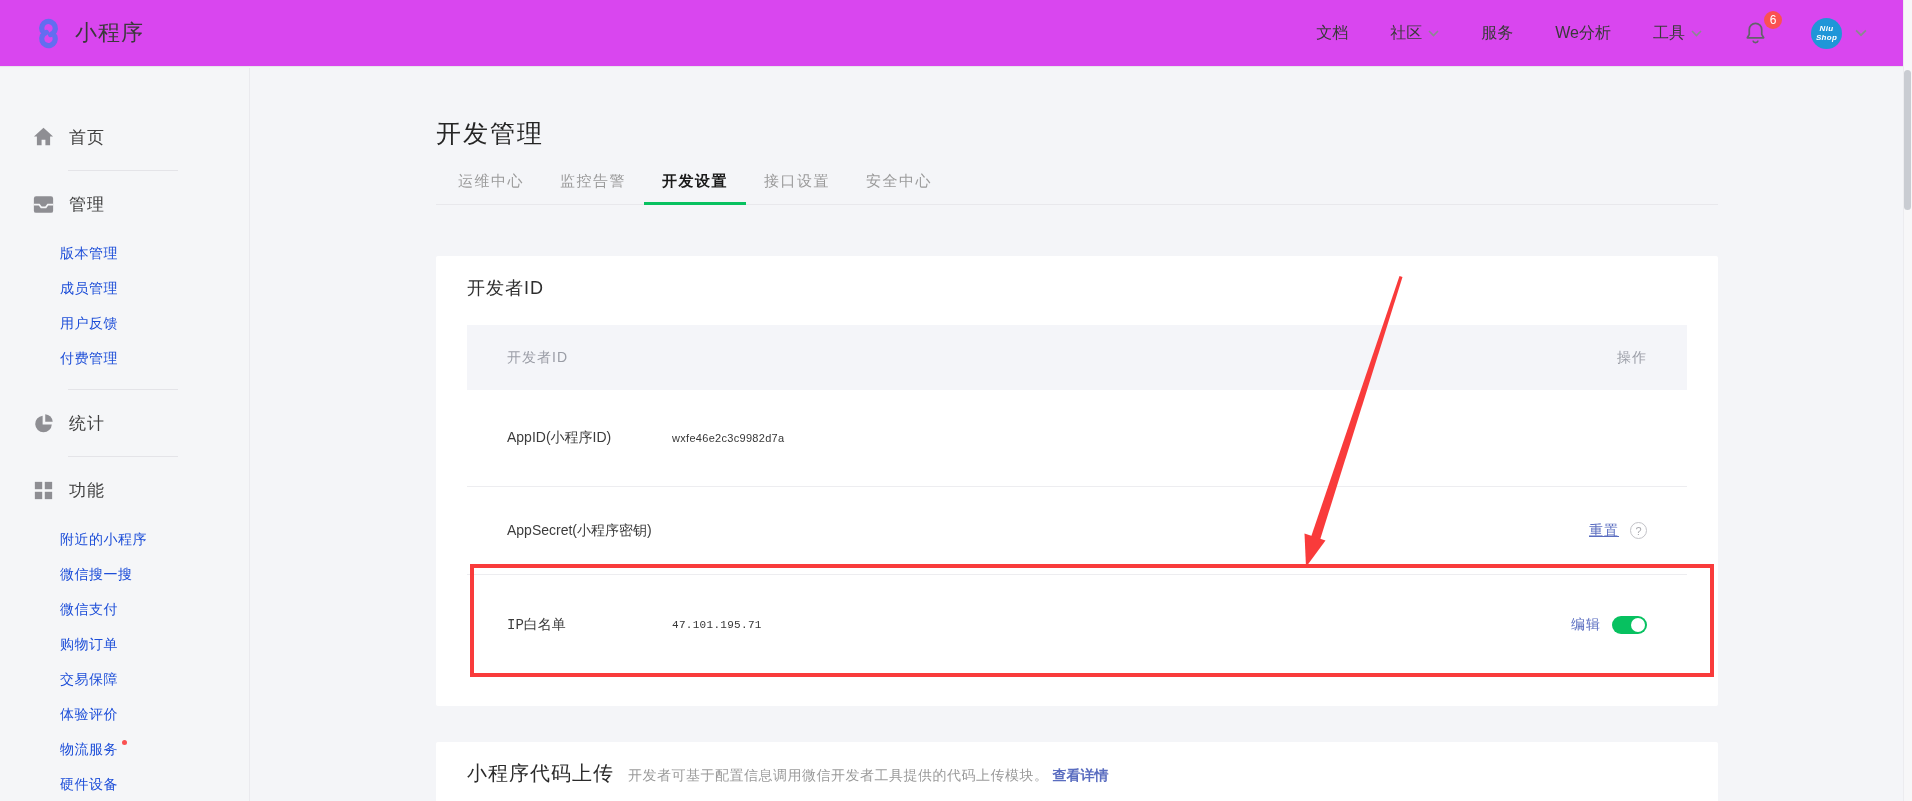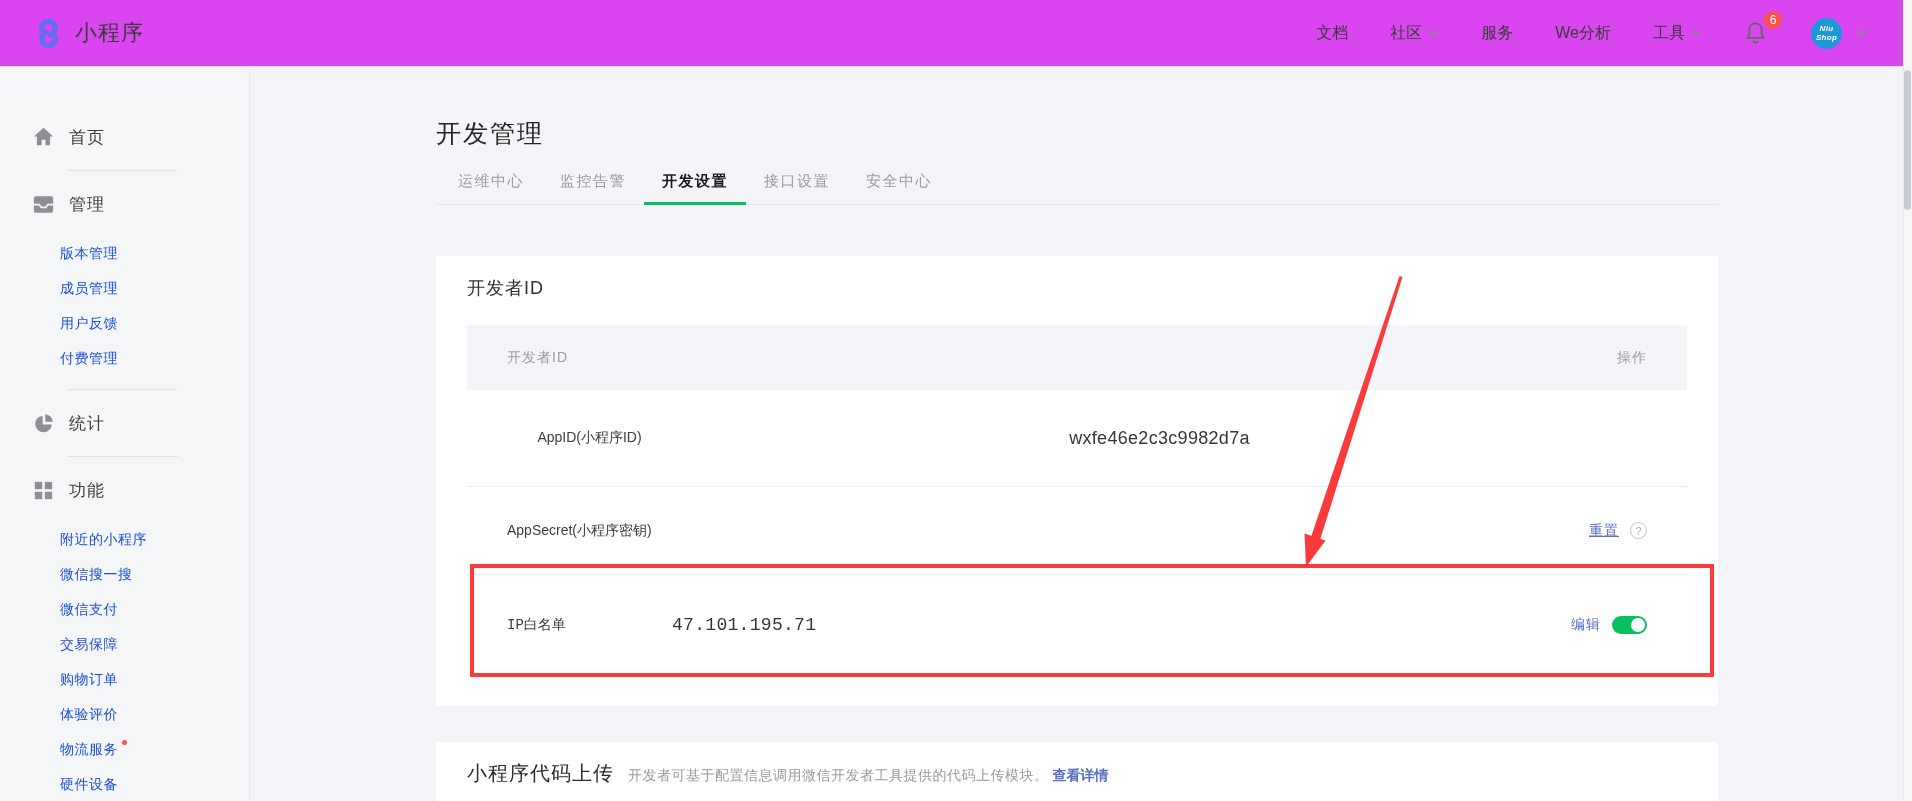--- a/index.html
+++ b/index.html
@@ -70,25 +70,25 @@
   .card-dev { margin-top: 51px; padding: 0 31px 31px; }
   .sec-title { padding-top: 21px; font-size: 18px; line-height: 22px; color: #2e2e2e; letter-spacing: 1px; }
 
   .table { margin-top: 26px; }
   .thead {
     height: 65px; background: #f4f5f9; display: flex; align-items: center;
     justify-content: space-between; padding: 0 40px; font-size: 14px; color: #9a9da6; letter-spacing: 1px;
   }
   .trow { display: flex; align-items: center; padding: 0 40px; border-bottom: 1px solid #ededf0; }
   .trow:last-child { border-bottom: none; }
-  .row-appid { height: 97px; text-align: center; }
+  .row-appid { height: 97px; }
   .row-secret { height: 88px; }
   .row-ip { height: 100px; font-family: Liberation Mono, monospace; }
   .tlabel { width: 165px; flex: none; font-size: 14px; color: #3c3c3c; }
-  .tvalue { flex: 1; font-size: 18px; color: #363636; letter-spacing: .3px; }
+  .tvalue { flex: 1; font-size: 11px; color: #363636; letter-spacing: .3px; }
   .tactions { display: flex; align-items: center; gap: 11px; }
   .link { font-size: 14px; color: #5a6dc0; cursor: pointer; letter-spacing: 1px; }
   .link.underline { text-decoration: underline; }
   .help-circle {
     width: 17px; height: 17px; border: 1px solid #c3c3c8; border-radius: 50%;
     color: #aaaaaf; font-size: 11px; display: flex; align-items: center; justify-content: center; cursor: pointer;
   }
   .toggle { position: relative; width: 35px; height: 18px; border-radius: 10px; background: #07c160; cursor: pointer; }
   .toggle .knob { position: absolute; top: 2px; right: 2px; width: 14px; height: 14px; border-radius: 50%; background: #fff; }
 
@@ -214,22 +214,22 @@
         <rect x="1" y="12.5" width="8.5" height="8.5" fill="#8e8e93"></rect>
         <rect x="12.5" y="12.5" width="8.5" height="8.5" fill="#8e8e93"></rect>
       </svg>
     </span>
     <span class="side-label">功能</span>
   </div>
 
   <div class="side-sub side-sub-first">附近的小程序</div>
   <div class="side-sub">微信搜一搜</div>
   <div class="side-sub">微信支付</div>
+  <div class="side-sub">购物订单</div>
   <div class="side-sub">交易保障</div>
-  <div class="side-sub">购物订单</div>
   <div class="side-sub">体验评价</div>
   <div class="side-sub">
     <span>物流服务</span><span class="red-dot"></span>
   </div>
   <div class="side-sub">硬件设备</div>
 </div>
 
 <div class="main">
   <div class="content">
     <div class="page-title">开发管理</div>

